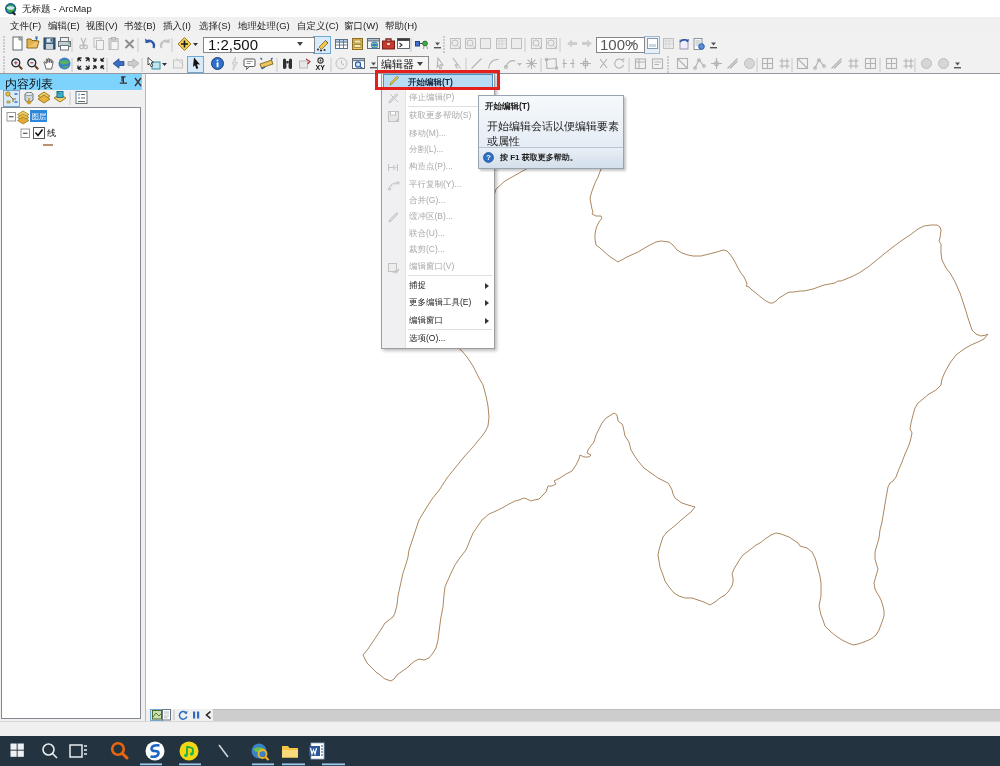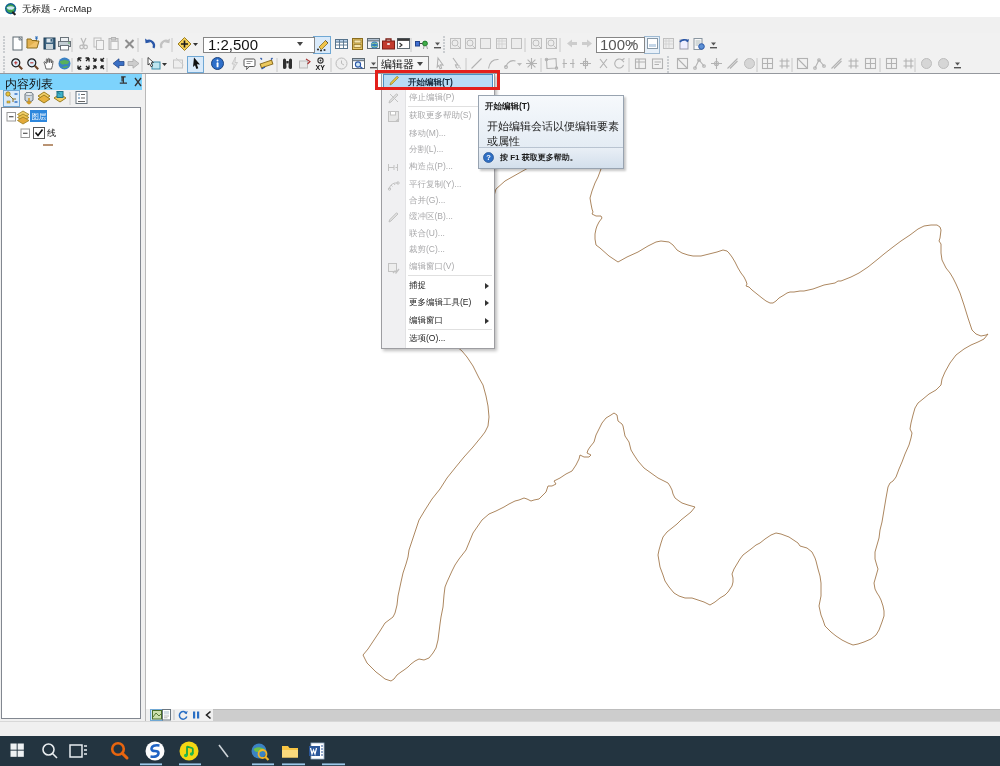--- a/index.html
+++ b/index.html
@@ -50,20 +50,32 @@
 <div id="stage">
   <div class="abs" id="titlebar"></div>
   <svg class="abs" style="left:4px;top:2px" width="14" height="14" viewBox="0 0 14 14">
     <circle cx="6.6" cy="6.6" r="5.6" fill="#0e5e93"></circle>
     <circle cx="6.6" cy="6.6" r="4.2" fill="#3fa34d"></circle>
     <path d="M2.6 5.2 Q6.6 3.2 10.6 5.2 Q9 8.6 6.6 7.4 Q4 9 2.6 5.2Z" fill="#cfe7f5"></path>
     <rect x="9" y="9" width="4.6" height="2.2" rx="1" transform="rotate(45 9 9)" fill="#222"></rect>
   </svg>
   <div class="abs" id="titletext">无标题 - ArcMap</div>
 
+  <div class="abs" id="menubar">
+    <span style="left:10px">文件(F)</span>
+    <span style="left:48px">编辑(E)</span>
+    <span style="left:86px">视图(V)</span>
+    <span style="left:124px">书签(B)</span>
+    <span style="left:163px">插入(I)</span>
+    <span style="left:199px">选择(S)</span>
+    <span style="left:238px">地理处理(G)</span>
+    <span style="left:297px">自定义(C)</span>
+    <span style="left:344px">窗口(W)</span>
+    <span style="left:385px">帮助(H)</span>
+  </div>
 
   <div class="abs" id="tbar"></div>
   <svg class="abs" id="tb-svg" style="left:0;top:33px" width="1000" height="40" viewBox="0 0 1000 40">
       <circle cx="4" cy="4" r="0.8" fill="#9aa0a6"></circle>
       <circle cx="4" cy="7" r="0.8" fill="#9aa0a6"></circle>
       <circle cx="4" cy="10" r="0.8" fill="#9aa0a6"></circle>
       <circle cx="4" cy="13" r="0.8" fill="#9aa0a6"></circle>
       <circle cx="4" cy="16" r="0.8" fill="#9aa0a6"></circle>
       <circle cx="4" cy="19" r="0.8" fill="#9aa0a6"></circle>
       <g transform="translate(10,3)">

